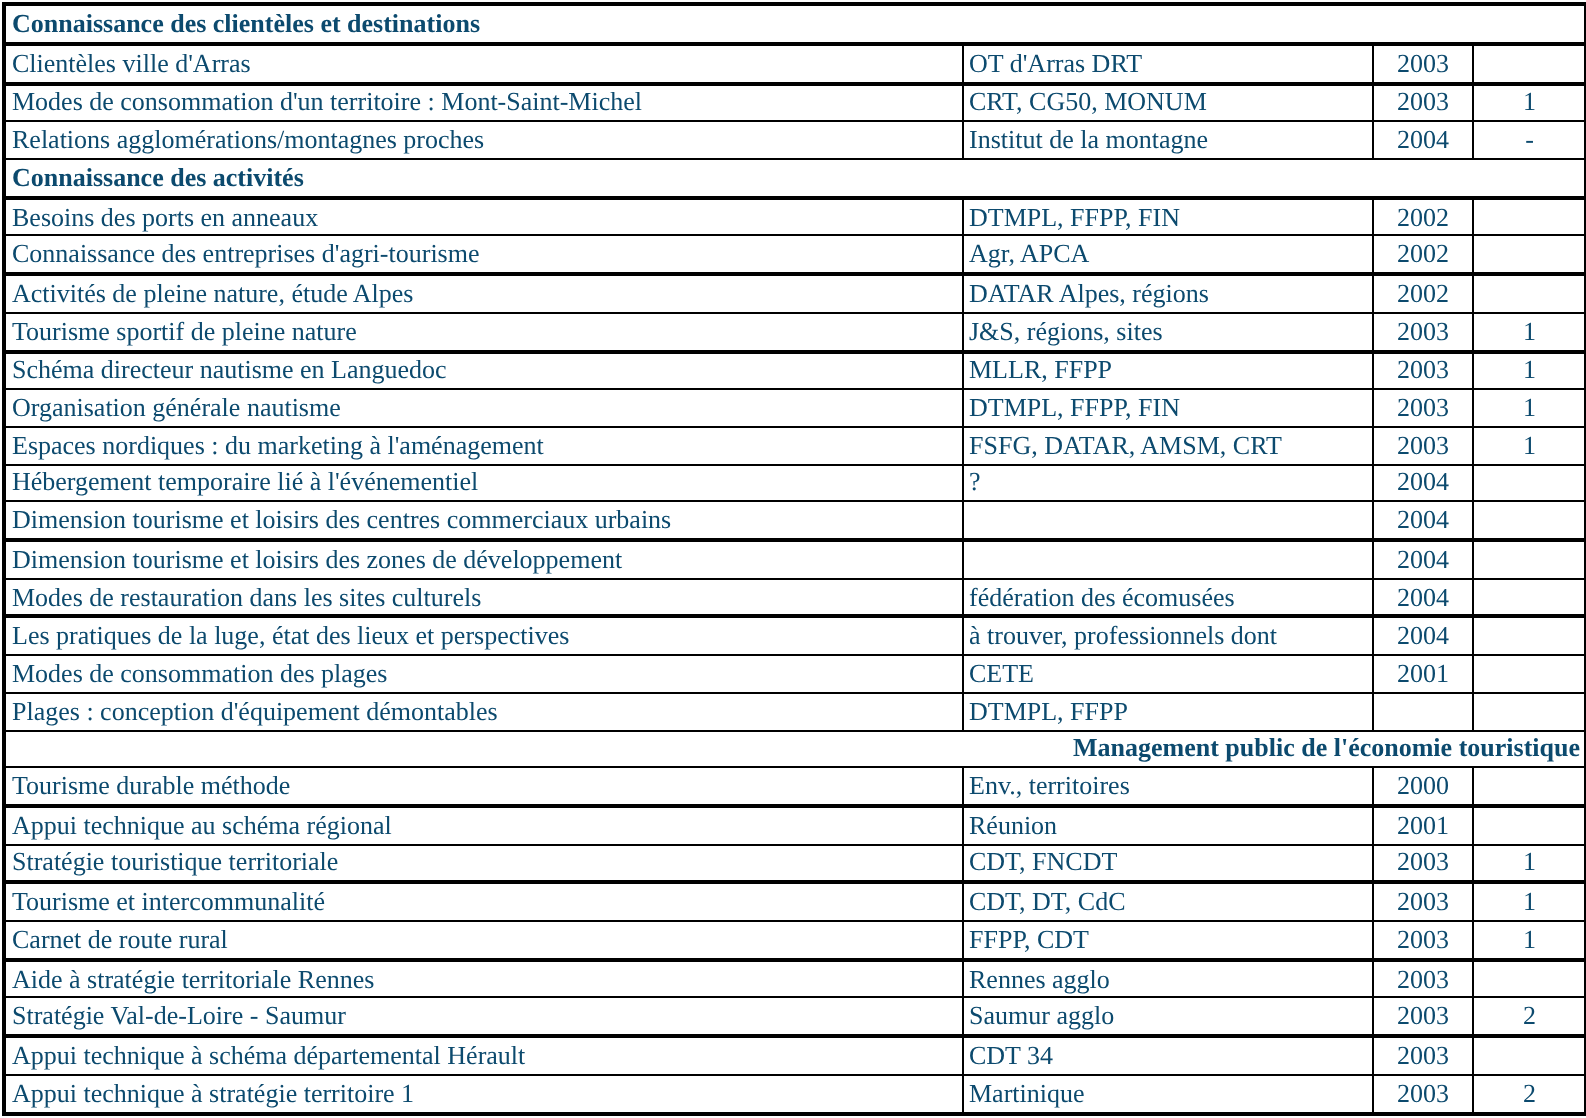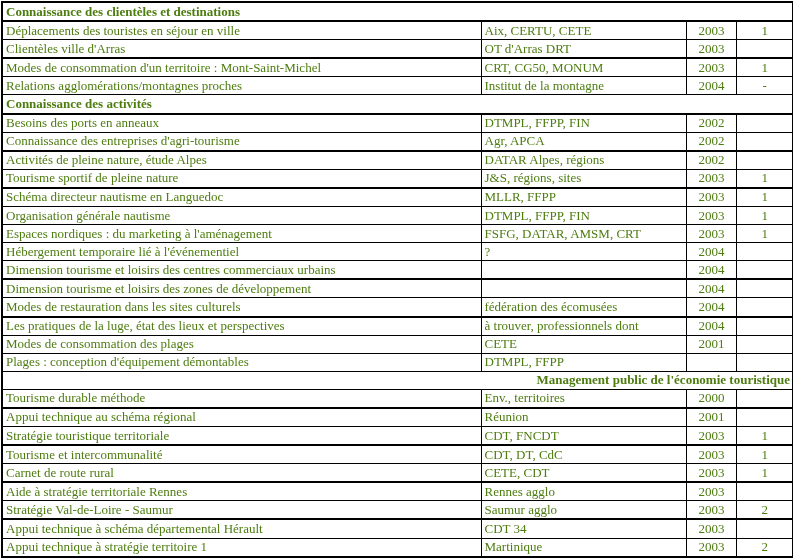--- a/index.html
+++ b/index.html
@@ -7,21 +7,21 @@
     padding: 0;
     background: #ffffff;
   }
   .page {
     width: 793px;
     height: 559px;
     overflow: hidden;
     background: #ffffff;
     box-sizing: border-box;
     font-family: "Liberation Serif", "DejaVu Serif", serif;
-    color: #4d7c0f;
+    color: #0c4a6e;
   }
   table.report {
     width: 791px;
     height: 557px;
     margin-left: 1px;
     margin-top: 1px;
     border-collapse: collapse;
     table-layout: fixed;
   }
   table.report td {
@@ -58,26 +58,20 @@
     <colgroup>
       <col style="width:479px">
       <col style="width:205px">
       <col style="width:50px">
       <col style="width:57px">
     </colgroup>
     <tbody>
         <tr class="thick">
           <td colspan="4" class="section-title align-left">Connaissance des clientèles et destinations</td>
         </tr>
-        <tr>
-          <td class="cell-label">Déplacements des touristes en séjour en ville</td>
-          <td class="cell-partners">Aix, CERTU, CETE</td>
-          <td class="cell-year">2003</td>
-          <td class="cell-count">1</td>
-        </tr>
         <tr class="thick">
           <td class="cell-label">Clientèles ville d'Arras</td>
           <td class="cell-partners">OT d'Arras DRT</td>
           <td class="cell-year">2003</td>
           <td class="cell-count"></td>
         </tr>
         <tr>
           <td class="cell-label">Modes de consommation d'un territoire : Mont-Saint-Michel</td>
           <td class="cell-partners">CRT, CG50, MONUM</td>
           <td class="cell-year">2003</td>
@@ -198,21 +192,21 @@
           <td class="cell-count">1</td>
         </tr>
         <tr>
           <td class="cell-label">Tourisme et intercommunalité</td>
           <td class="cell-partners">CDT, DT, CdC</td>
           <td class="cell-year">2003</td>
           <td class="cell-count">1</td>
         </tr>
         <tr class="thick">
           <td class="cell-label">Carnet de route rural</td>
-          <td class="cell-partners">CETE, CDT</td>
+          <td class="cell-partners">FFPP, CDT</td>
           <td class="cell-year">2003</td>
           <td class="cell-count">1</td>
         </tr>
         <tr>
           <td class="cell-label">Aide à stratégie territoriale Rennes</td>
           <td class="cell-partners">Rennes agglo</td>
           <td class="cell-year">2003</td>
           <td class="cell-count"></td>
         </tr>
         <tr class="thick">

